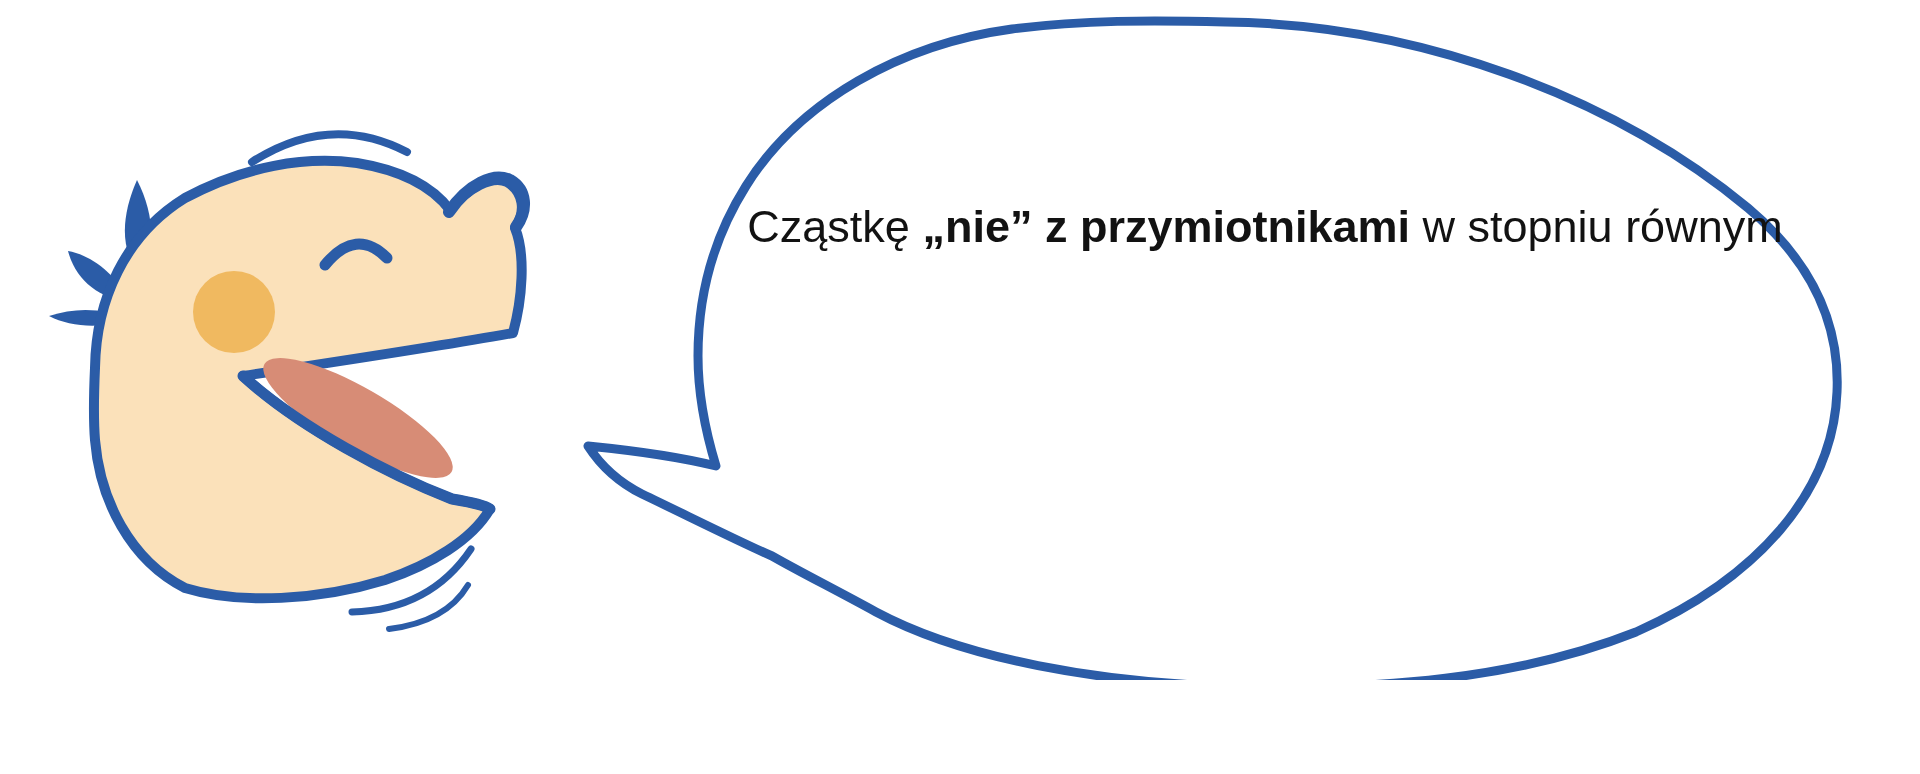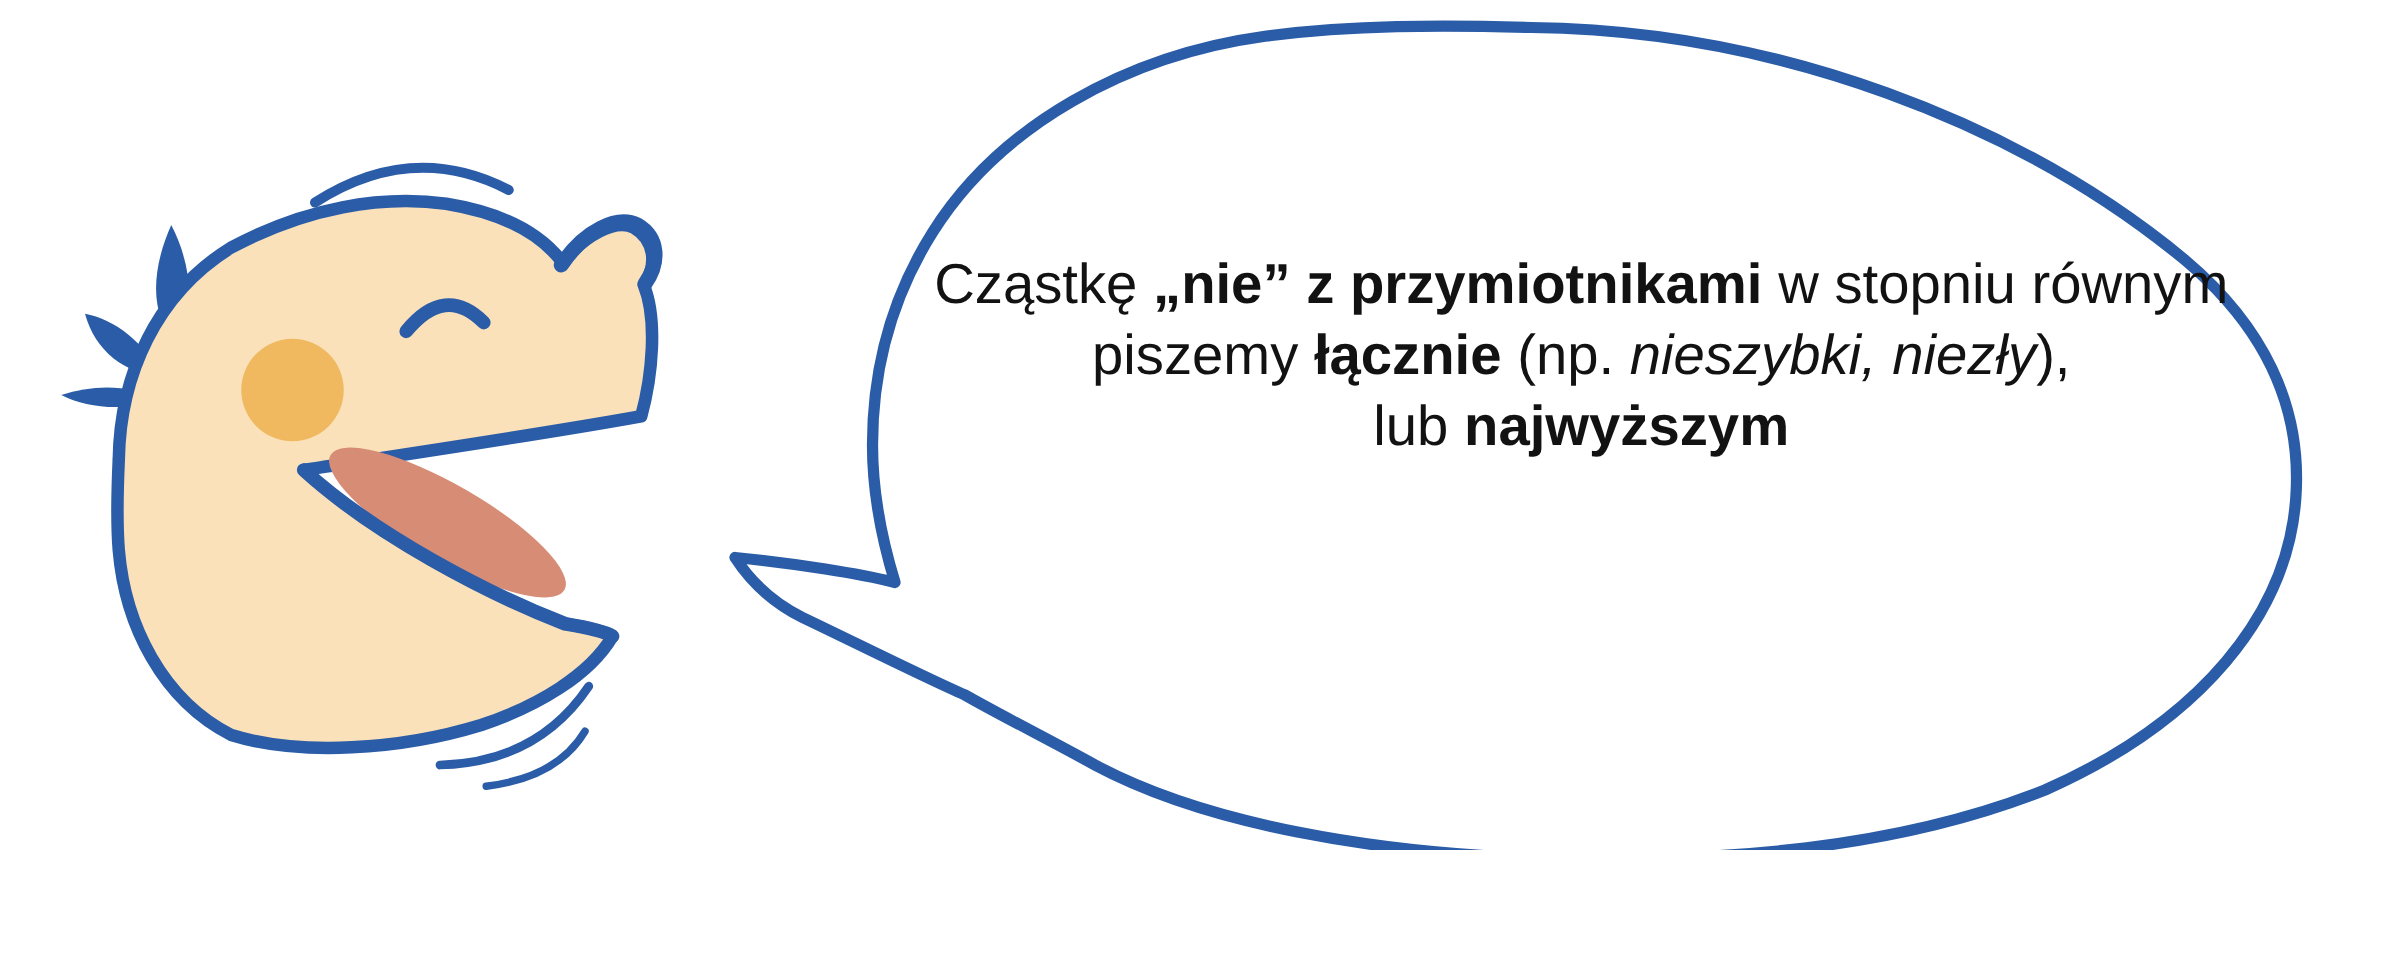--- a/index.html
+++ b/index.html
@@ -85,17 +85,15 @@
 
       <path fill="none" stroke-width="11" stroke-linecap="round" d="M 243 376 C 300 428 390 475 452 499 C 470 502 484 505 490 509" stroke="#2B5CA7"></path>
 
       <path fill="none" stroke-width="7" stroke-linecap="round" d="M 352 612 Q 430 610 471 549" stroke="#2B5CA7"></path>
       <path fill="none" stroke-width="6" stroke-linecap="round" d="M 389 629 Q 446 622 468 585" stroke="#2B5CA7"></path>
     </g>
   </svg>
 
   <div class="bubble-text" id="bubble-text" style="color: rgb(18, 18, 18);">
       <div class="line"><span>Cząstkę </span><span class="b">„nie” z przymiotnikami</span><span> w stopniu równym</span></div>
-      <div class="line"><span>piszemy </span><span class="b">łącznie</span><span> (np. </span><span class="i">nieszybki, niezły</span><span>),</span></div>
-      <div class="line"><span>lub </span><span class="b">najwyższym</span></div>
     </div>
 
 </div>
 
 </body></html>

